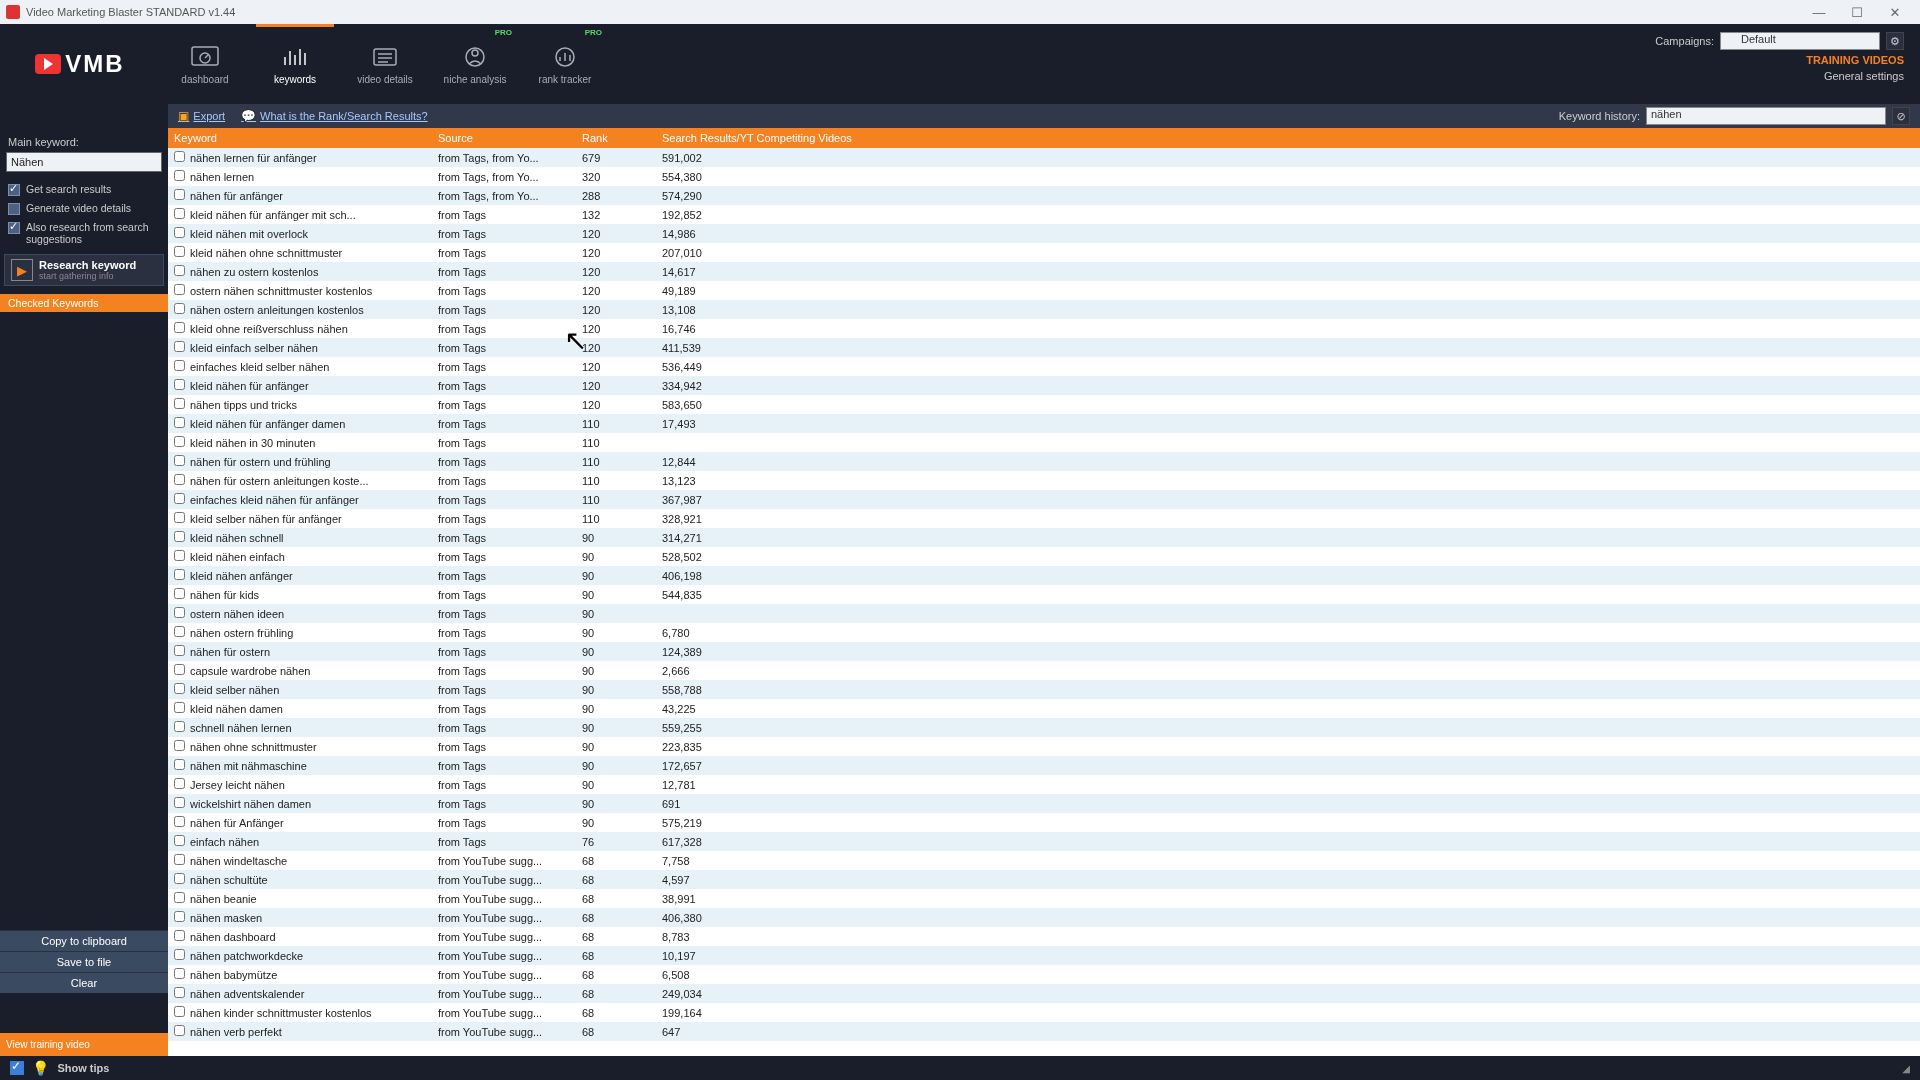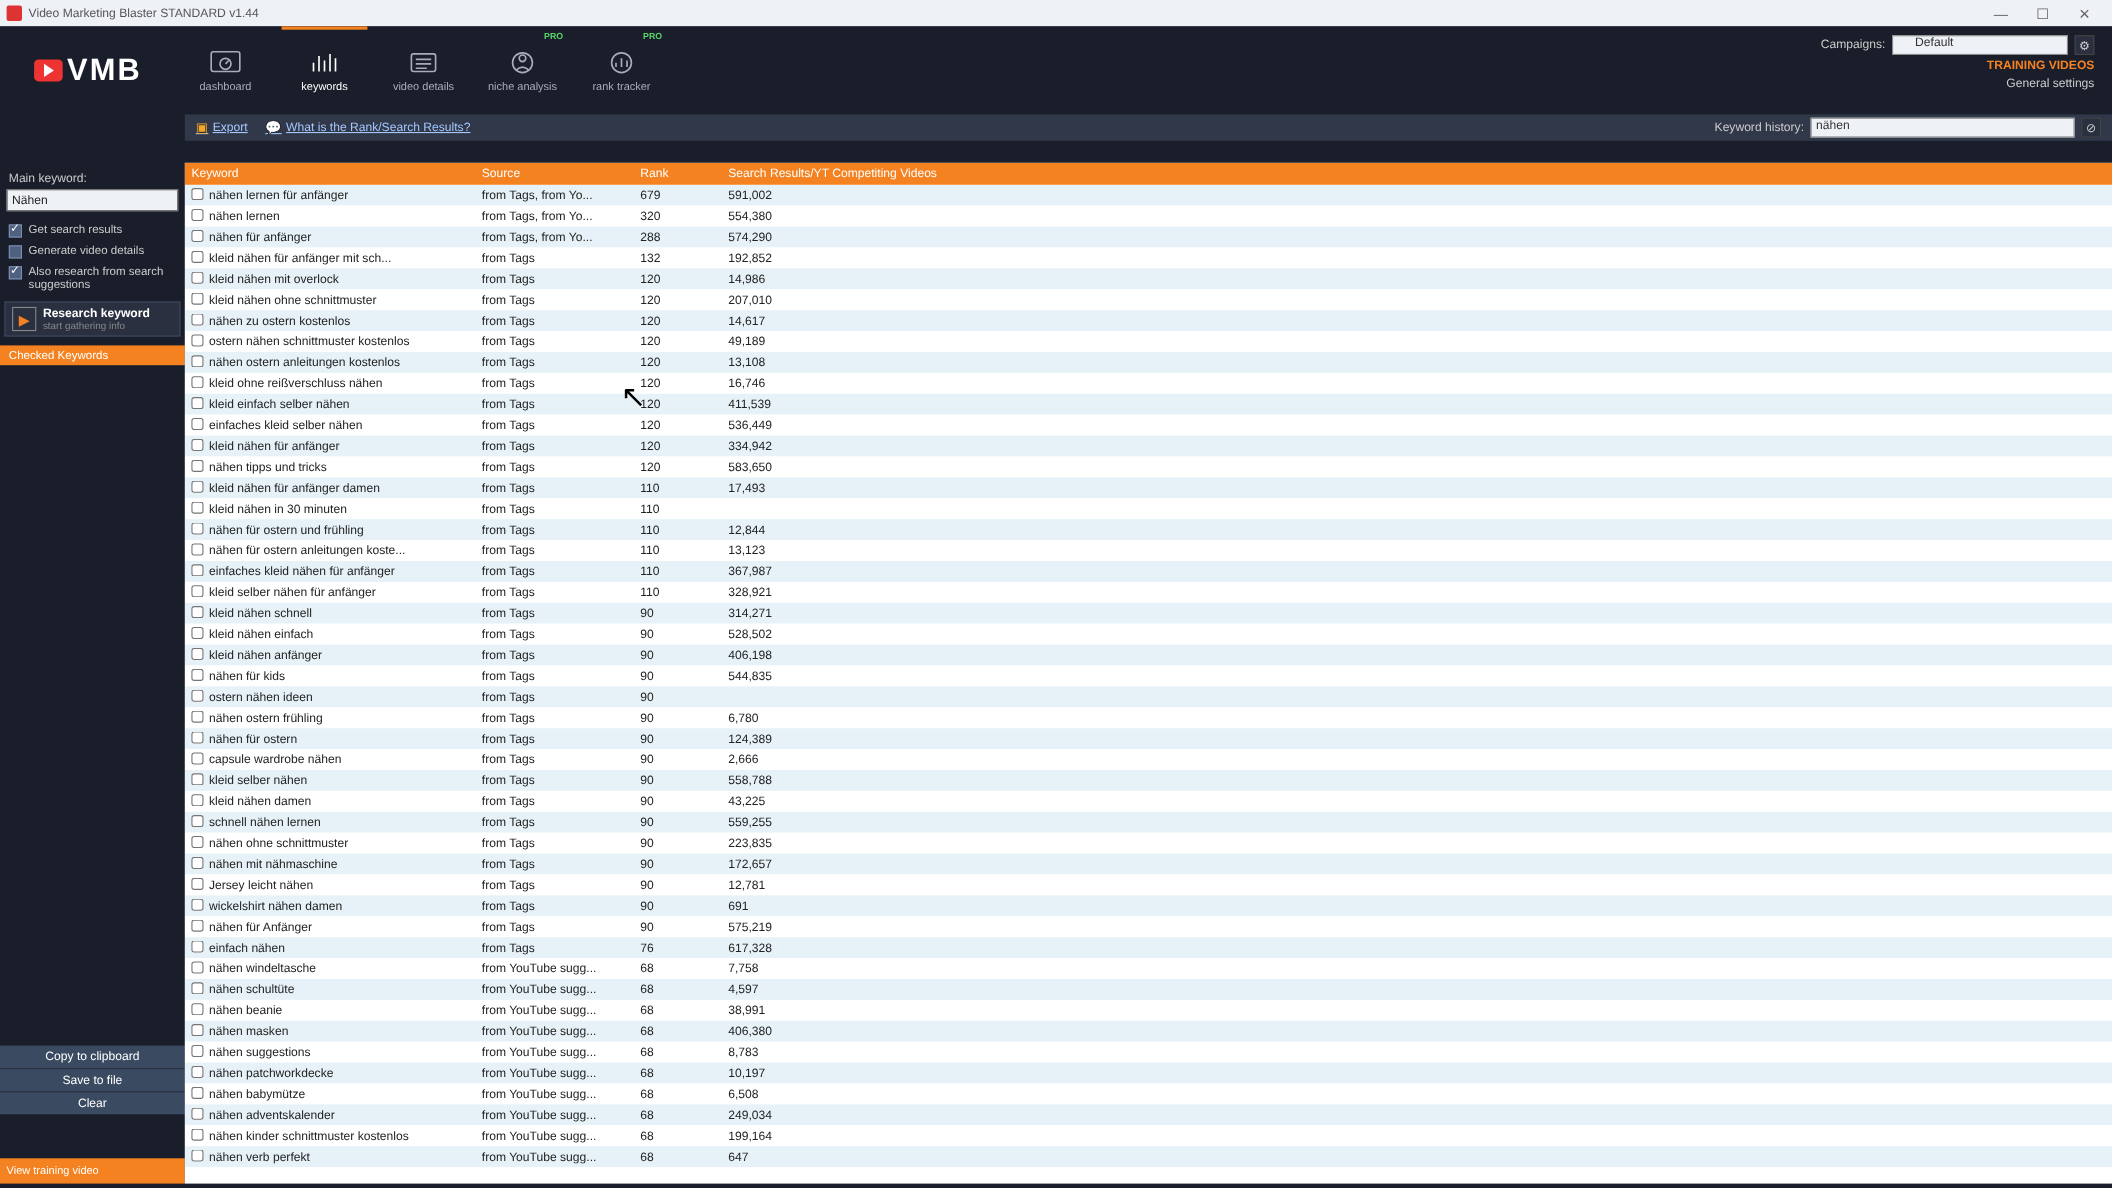--- a/index.html
+++ b/index.html
@@ -10,21 +10,21 @@
 .titlebar .ticon { width: 14px; height: 14px; background: #d33; border-radius: 2px; margin-right: 6px; }
 .titlebar .spacer { flex: 1; }
 .titlebar .winbtn { width: 38px; text-align: center; color: #666; font-size: 13px; cursor: pointer; }
 
 
 .topbar { height: 80px; background: #1a1e2a; display: flex; align-items: stretch; }
 .logo { width: 160px; display: flex; align-items: center; justify-content: center; }
 .logo-img { display: flex; align-items: center; gap: 4px; }
 .logo-play { width: 26px; height: 20px; background: #e33; border-radius: 4px; position: relative; }
 .logo-play::after { content: ''; position: absolute; left: 9px; top: 4px; border-left: 9px solid #fff; border-top: 6px solid transparent; border-bottom: 6px solid transparent; }
-.logo-text { color: #fff; font-weight: 800; font-size: 28px; letter-spacing: 2px; }
+.logo-text { color: #fff; font-weight: 800; font-size: 24px; letter-spacing: 2px; }
 
 .navtabs { display: flex; }
 .navtab { width: 90px; display: flex; flex-direction: column; align-items: center; justify-content: center; gap: 4px; color: #aab; font-size: 10px; cursor: pointer; position: relative; }
 .navtab.active { color: #fff; }
 .navtab.active::before { content: ''; position: absolute; top: 0; left: 6px; right: 6px; height: 3px; background: #f58220; }
 .navtab .icon { width: 34px; height: 26px; display: flex; align-items: center; justify-content: center; }
 .navtab .pro { position: absolute; top: 4px; right: 8px; color: #5bd66b; font-size: 8px; font-weight: bold; }
 
 .topright { margin-left: auto; padding: 8px 16px; display: flex; flex-direction: column; align-items: flex-end; gap: 4px; font-size: 11px; }
 .camprow { display: flex; align-items: center; gap: 6px; }
@@ -34,21 +34,21 @@
 .gensettings { color: #ccc; cursor: pointer; }
 
 
 .actionbar { height: 24px; background: #30384a; display: flex; align-items: center; padding: 0 10px; gap: 16px; margin-left: 168px; }
 .actionbar a { color: #a5c8ff; text-decoration: underline; font-size: 11px; cursor: pointer; display: flex; align-items: center; gap: 4px; }
 .actionbar .aicon { color: #f5a623; font-size: 12px; }
 .histrow { margin-left: auto; display: flex; align-items: center; gap: 6px; color: #ccc; }
 .histselect { width: 240px; height: 18px; background: #eef1f5; color: #333; padding: 0 4px; border: 1px solid #888; }
 
 
-.mainwrap { display: flex; height: calc(100% - 24px - 80px - 24px - 24px); margin-top: 20px; }
+.mainwrap { display: flex; height: calc(100% - 24px - 80px - 24px - 24px); }
 
 
 .sidebar { width: 168px; background: #1a1e2a; display: flex; flex-direction: column; padding-top: 4px; }
 .sidelabel { color: #ccc; font-size: 11px; padding: 4px 8px; }
 .sideinput { margin: 0 6px 8px; height: 20px; background: #eef1f5; color: #222; border: 1px solid #666; padding: 0 4px; font-size: 11px; }
 .chkrow { display: flex; align-items: flex-start; gap: 6px; padding: 3px 8px; color: #ccc; font-size: 10.5px; line-height: 12px; }
 .chkbox { width: 12px; height: 12px; background: #506080; border: 1px solid #7890b0; position: relative; flex-shrink: 0; margin-top: 1px; }
 .chkbox.checked::after { content: '✓'; position: absolute; top: -3px; left: 0px; color: #fff; font-size: 11px; }
 .researchbtn { margin: 6px 4px; background: #2a3040; border: 1px solid #3a4a60; padding: 4px 6px; display: flex; gap: 6px; align-items: center; cursor: pointer; }
 .researchbtn .ricon { width: 22px; height: 22px; border: 1px solid #888; display: flex; align-items: center; justify-content: center; color: #f58220; font-size: 13px; }
@@ -517,21 +517,21 @@
         </div>
         <div class="trow">
           <div class="c-chk"><input type="checkbox" style=""></div>
           <div class="c-kw">nähen masken</div>
           <div class="c-src">from YouTube sugg...</div>
           <div class="c-rank">68</div>
           <div class="c-sr">406,380</div>
         </div>
         <div class="trow">
           <div class="c-chk"><input type="checkbox" style=""></div>
-          <div class="c-kw">nähen suggestions</div>
+          <div class="c-kw">nähen dashboard</div>
           <div class="c-src">from YouTube sugg...</div>
           <div class="c-rank">68</div>
           <div class="c-sr">8,783</div>
         </div>
         <div class="trow">
           <div class="c-chk"><input type="checkbox" style=""></div>
           <div class="c-kw">nähen patchworkdecke</div>
           <div class="c-src">from YouTube sugg...</div>
           <div class="c-rank">68</div>
           <div class="c-sr">10,197</div>

